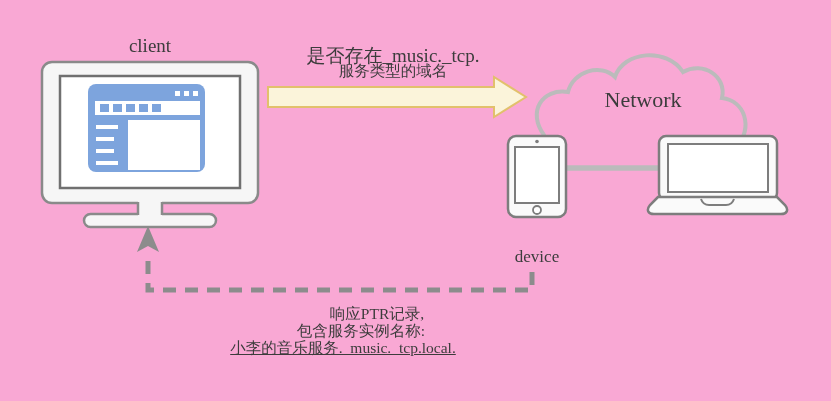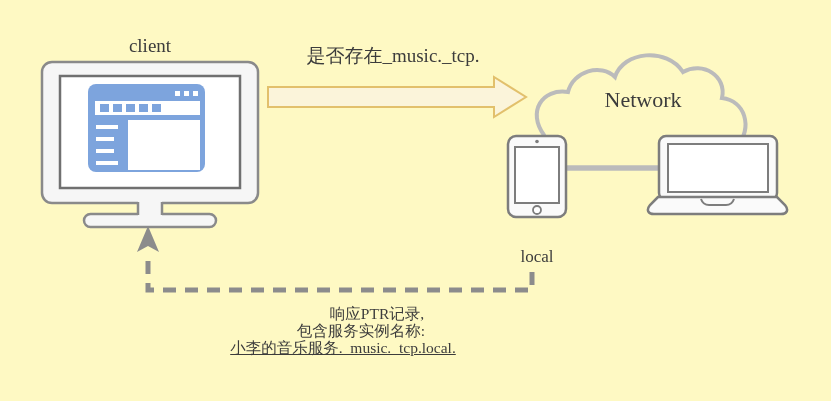--- a/index.html
+++ b/index.html
@@ -1,20 +1,20 @@
 <!DOCTYPE html>
 <html><head>
 <meta charset="utf-8">
 <style>
   html, body { margin: 0; padding: 0; background: #ffffff; }
   .canvas {
     position: relative;
     width: 831px;
     height: 401px;
-    background: #fef9c3;
+    background: #f9a8d4;
     font-family: "Liberation Serif", "DejaVu Serif", serif;
     color: #3c3c3c;
     overflow: hidden;
   }
   .canvas svg.layer {
     position: absolute;
     left: 0; top: 0;
   }
   .lbl {
     position: absolute;
@@ -105,22 +105,23 @@
       <rect x="668" y="144" width="100" height="48" fill="#ffffff" stroke="#7d7d7d" stroke-width="2"></rect>
       <path d="M 658 197 L 650 205 C 646 210 648 214 654 214
                L 781 214 C 787 214 789 210 785 205 L 777 197 Z" fill="#fafafa" stroke="#7d7d7d" stroke-width="2.5"></path>
       <path d="M 701 199 Q 703 205 709 205 L 726 205 Q 732 205 734 199" fill="none" stroke="#7d7d7d" stroke-width="2"></path>
     </g>
   </svg>
 
   <div class="lbl lbl-client">client</div>
 
   <div class="lbl lbl-query1">是否存在_music._tcp.</div>
+  <div class="lbl lbl-query2">服务类型的域名</div>
 
   <div class="lbl lbl-network">Network</div>
 
-  <div class="lbl lbl-media2">local</div>
+  <div class="lbl lbl-media2">device</div>
 
   <div class="lbl lbl-resp1">响应PTR记录,</div>
   <div class="lbl lbl-resp2">包含服务实例名称:</div>
   <div class="lbl lbl-resp3">小李的音乐服务._music._tcp.local.</div>
 
 </div>
 
 </body></html>

